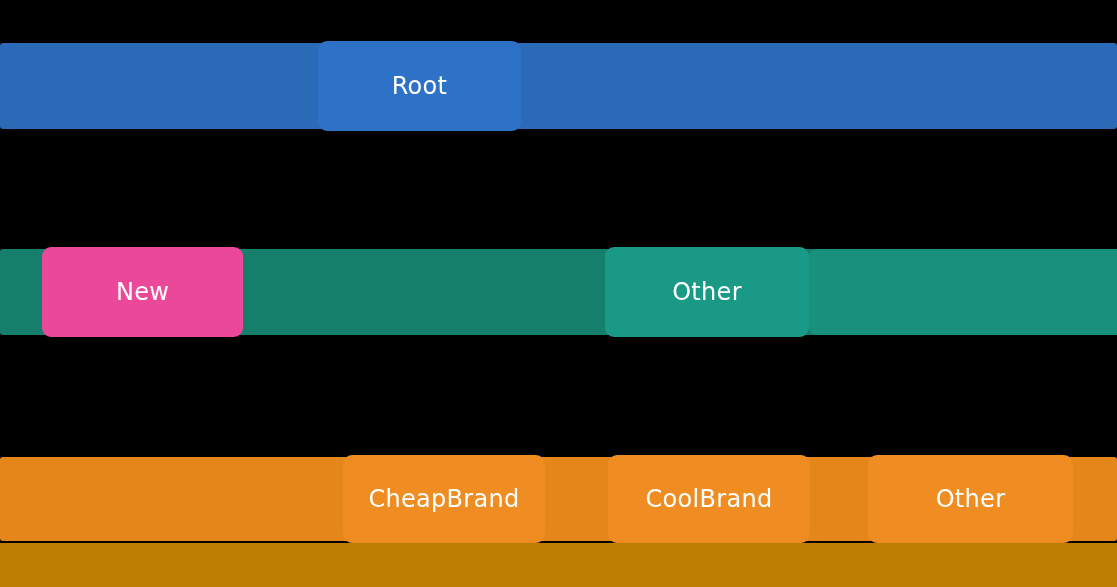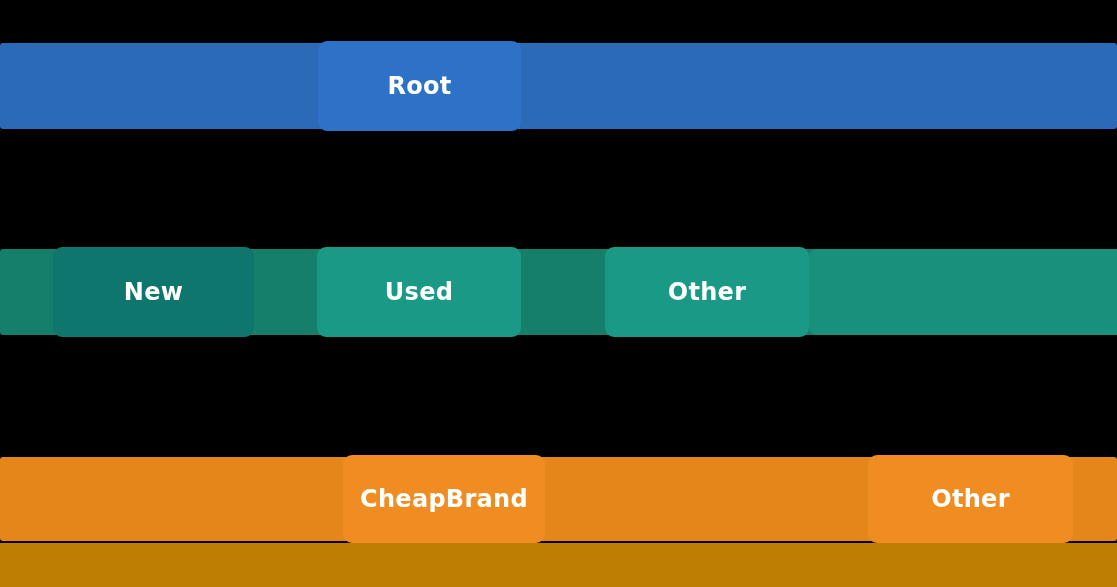--- a/index.html
+++ b/index.html
@@ -23,21 +23,21 @@
   .seg  { border-radius: 6px; }
   .pill {
     border-radius: 9px;
     display: flex;
     align-items: center;
     justify-content: center;
   }
   .lbl {
     color: #ffffff;
     font-size: 24px;
-    font-weight: 700;
+    font-weight: 400;
     letter-spacing: 0.3px;
     white-space: nowrap;
   }
 
   
   .row1-band  { left: 0px;   top: 43px;  width: 1117px; height: 86px; }
   .pill-root  { left: 318px; top: 41px;  width: 203px;  height: 90px; }
 
   
   .row2-band  { left: 0px;   top: 249px; width: 1117px; height: 86px; }
@@ -60,33 +60,33 @@
 
 <div class="canvas">
 
   <div class="band row1-band" style="background: rgb(42, 106, 182);"></div>
   <div class="pill pill-root" style="background: rgb(45, 114, 198);">
     <span class="lbl">Root</span>
   </div>
 
   <div class="band row2-band" style="background: rgb(21, 127, 107);"></div>
   <div class="seg seg-right2" style="background: rgb(23, 144, 124);"></div>
-  <div class="pill pill-new" style="background: #0f766e; margin-left: 11px;">
+  <div class="pill pill-new" style="background: #ec4899;">
     <span class="lbl">New</span>
-  </div>
-  <div class="pill pill-used" style="background: rgb(26, 154, 134);">
-    <span class="lbl">Used</span>
   </div>
   <div class="pill pill-other2" style="background: rgb(26, 154, 134);">
     <span class="lbl">Other</span>
   </div>
 
   <div class="band row3-band" style="background: rgb(229, 134, 26);"></div>
   <div class="pill pill-cheap" style="background: rgb(239, 141, 34);">
     <span class="lbl">CheapBrand</span>
+  </div>
+  <div class="pill pill-cool" style="background: rgb(239, 141, 34);">
+    <span class="lbl">CoolBrand</span>
   </div>
   <div class="pill pill-other3" style="background: rgb(239, 141, 34);">
     <span class="lbl">Other</span>
   </div>
 
   <div class="band row4-band" style="background: rgb(189, 126, 3);"></div>
 
 </div>
 
 </body></html>

